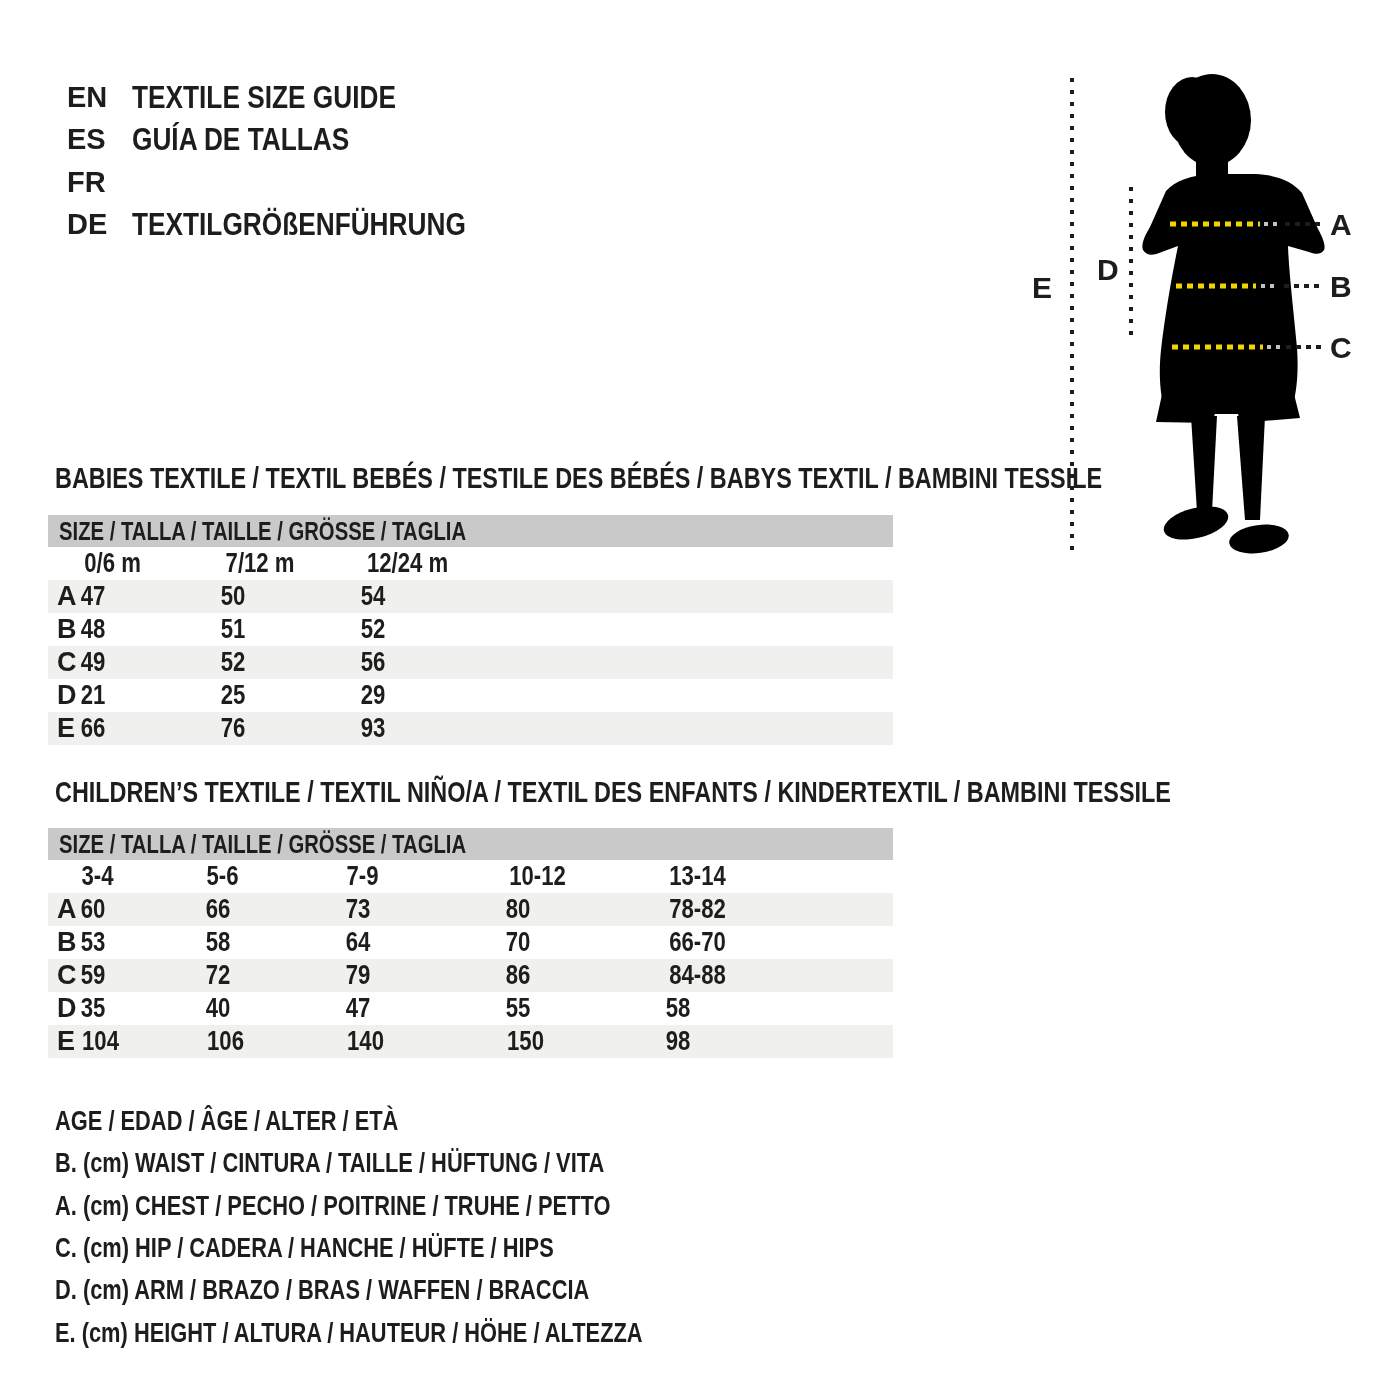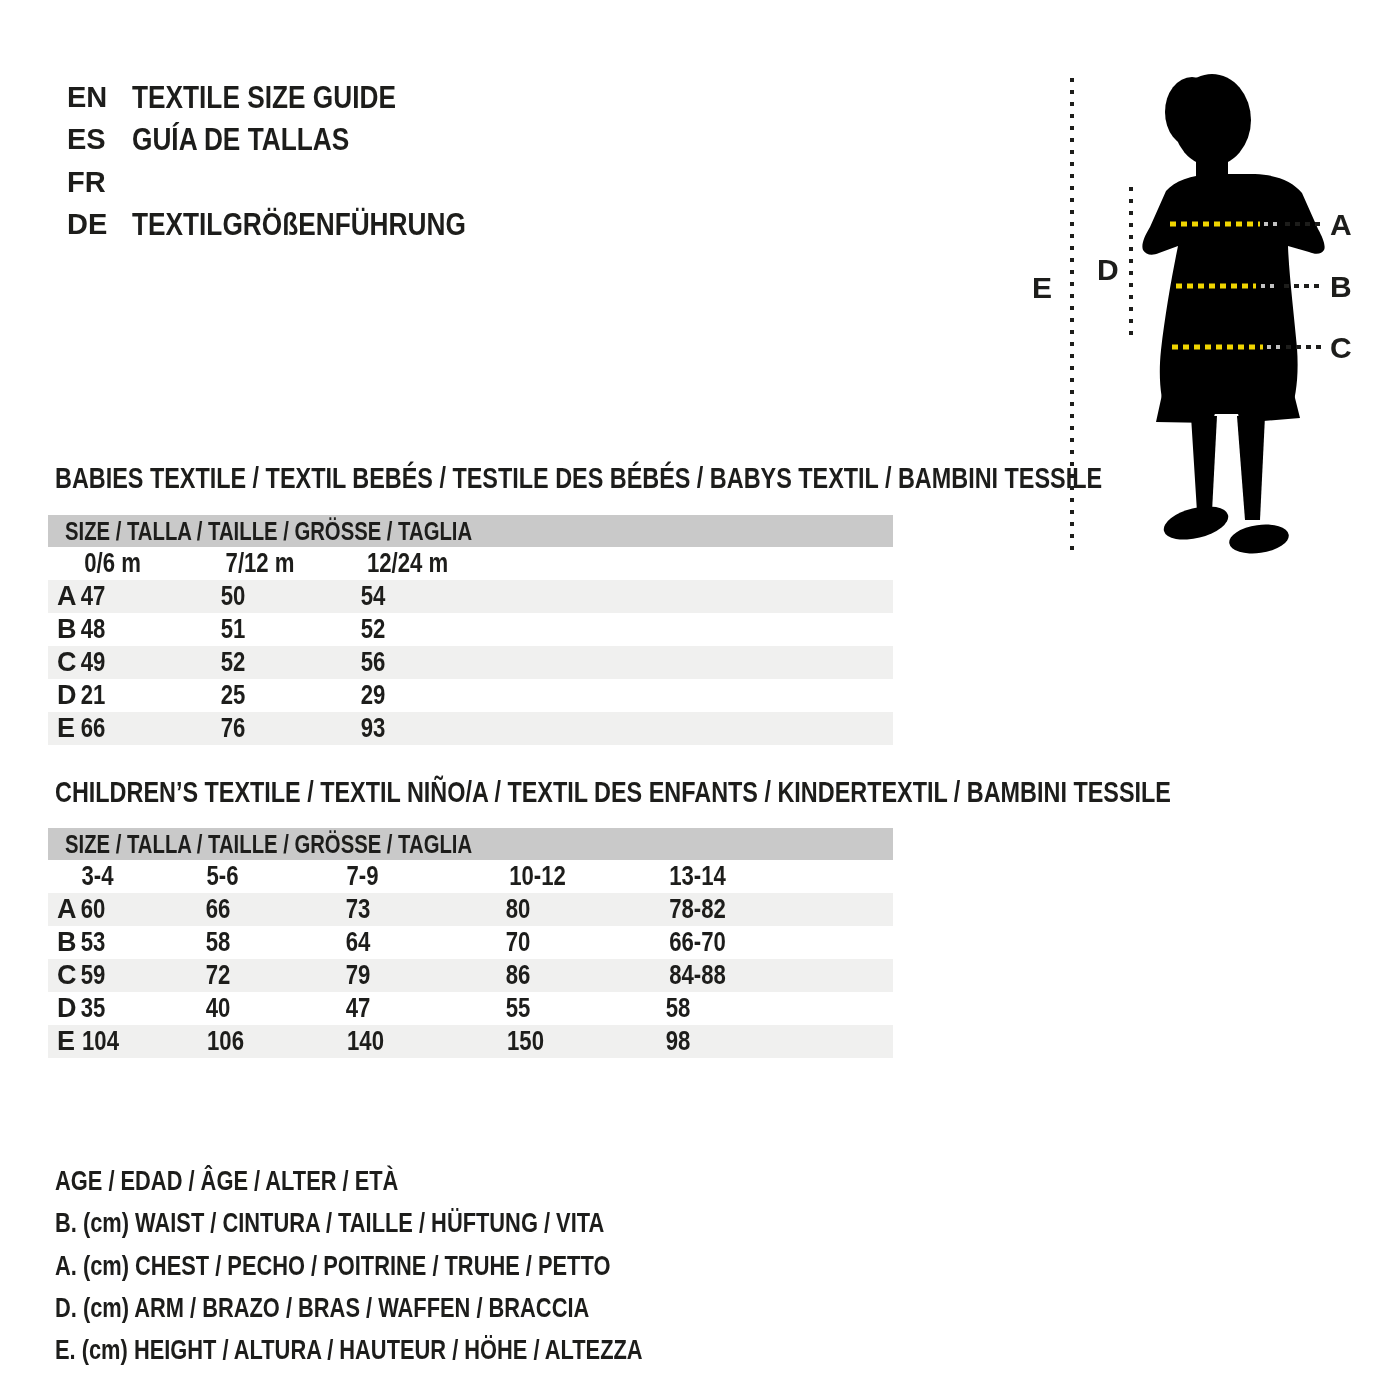--- a/index.html
+++ b/index.html
@@ -33,30 +33,30 @@
   
   .heading { position:absolute; left:55px; margin:0; font-weight:700; font-size:30px; line-height:30px; }
   .heading.babies   { top:463px; }
   .heading.children { top:777px; }
 
   
   .sg-table { position:absolute; left:48px; width:845px; }
   .sg-table.babies   { top:515px; }
   .sg-table.children { top:828px; }
   .size-bar { height:32px; background:#c9c9c9; display:flex; align-items:center;
-              padding-left:17px; font-weight:700; font-size:26px; box-sizing:border-box; }
+              padding-left:11px; font-weight:700; font-size:26px; box-sizing:border-box; }
   .trow { display:grid; height:33px; align-items:center; font-weight:700; font-size:27px; }
   .babies   .trow { grid-template-columns:30px 140px 140px 140px auto; }
   .children .trow { grid-template-columns:30px 125px 140px 160px 160px 160px auto; }
   .trow .letter { padding-left:9px; }
   .trow .val { }
   .trow.shade { background:#f0f0ef; }
 
   
-  .legend { position:absolute; left:55px; top:1160px; }
+  .legend { position:absolute; left:55px; top:1100px; }
   .legend-line { height:42.3px; display:flex; align-items:center; font-weight:700; font-size:28px; }
 </style>
 </head>
 <body>
 
 <div class="page">
 
   <section class="langs">
     <div class="lang-row">
       <span class="lang-code">EN</span>
@@ -225,20 +225,23 @@
     <div class="legend-line">
         <span class="cx">AGE / EDAD / ÂGE / ALTER / ETÀ</span>
       </div>
     <div class="legend-line">
         <span class="cx">B. (cm) WAIST / CINTURA / TAILLE / HÜFTUNG / VITA</span>
       </div>
     <div class="legend-line">
         <span class="cx">A. (cm) CHEST / PECHO / POITRINE / TRUHE / PETTO</span>
       </div>
     <div class="legend-line">
+        <span class="cx">C. (cm) HIP / CADERA / HANCHE / HÜFTE / HIPS</span>
+      </div>
+    <div class="legend-line">
         <span class="cx">D. (cm) ARM / BRAZO / BRAS / WAFFEN / BRACCIA</span>
       </div>
     <div class="legend-line">
         <span class="cx">E. (cm) HEIGHT / ALTURA / HAUTEUR / HÖHE / ALTEZZA</span>
       </div>
   </section>
 
 </div>
 
 </body></html>

